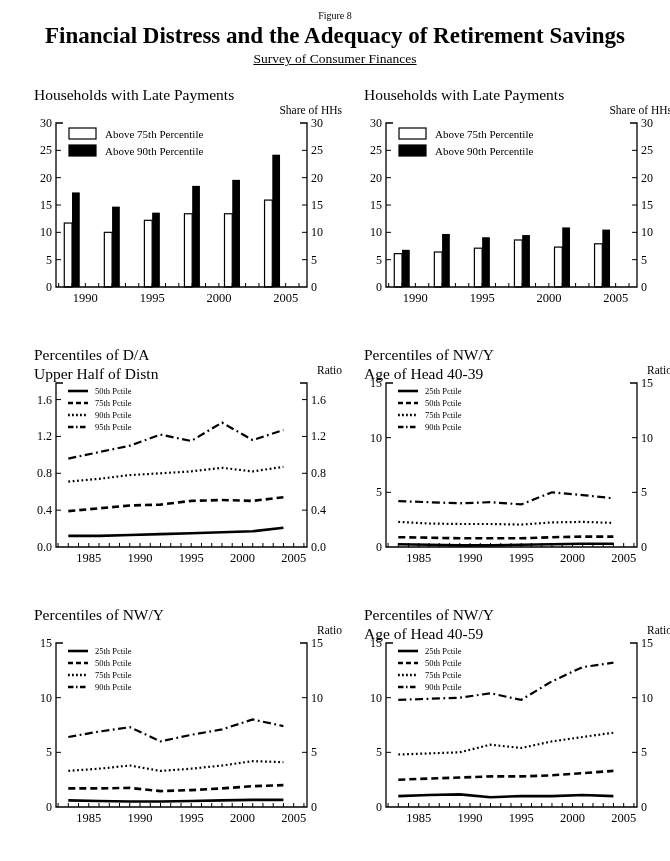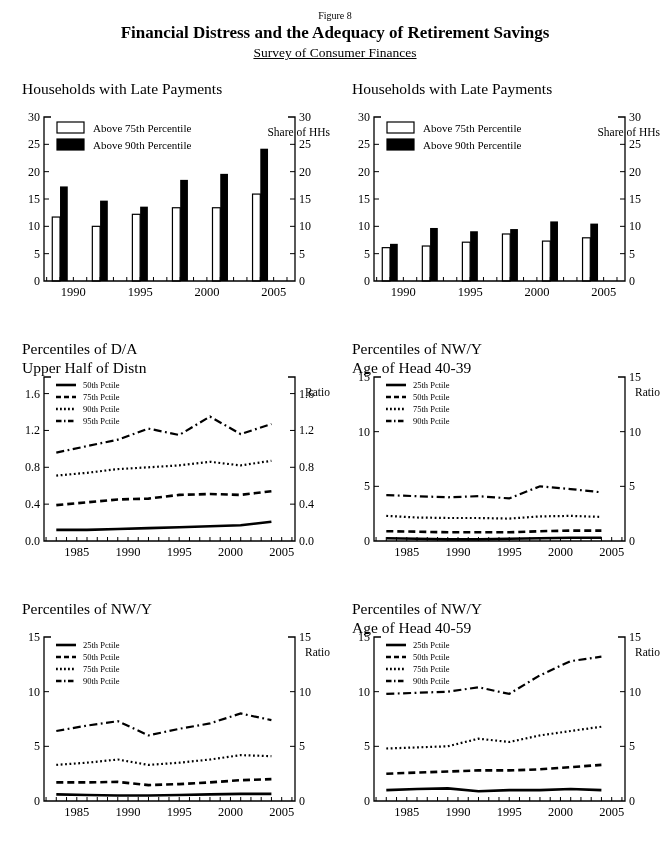--- a/index.html
+++ b/index.html
@@ -6,39 +6,38 @@
   html, body {
     margin: 0; padding: 0;
     width: 670px; height: 861px;
     background: #ffffff;
     color: #000;
     font-family: "Liberation Serif", serif;
     overflow: hidden;
   }
   .header { text-align: center; padding-top: 10px; }
   .figure-label { font-size: 10px; }
-  .main-title  { font-size: 17px; font-weight: bold; margin-top: 2px; }
+  .main-title  { font-size: 23px; font-weight: bold; margin-top: 2px; }
   .subtitle    { font-size: 13.5px; margin-top: 2px; text-decoration: underline; }
 
   .charts {
     display: grid;
     grid-template-columns: 330px 330px;
     row-gap: 30px;
-    padding-left: 8px;
+    padding-left: 20px;
     margin-top: 18px;
   }
   .chart { position: relative; width: 330px; height: 230px; }
   .chart-title {
     position: absolute; left: 14px; top: 0;
     font-size: 15.5px; line-height: 19px; white-space: nowrap;
   }
   .unit-label {
     position: absolute; right: 8px; top: 19px;
     font-size: 11.5px;
-    margin-top: 28px;
   }
   .chart-svg { position: absolute; left: 0; top: 30px; }
   svg text { font-family: "Liberation Serif", serif; fill: #000; }
 </style>
 </head>
 <body>
 
 <div class="header">
   <div class="figure-label">Figure 8</div>
   <div class="main-title">Financial Distress and the Adequacy of Retirement Savings</div>

